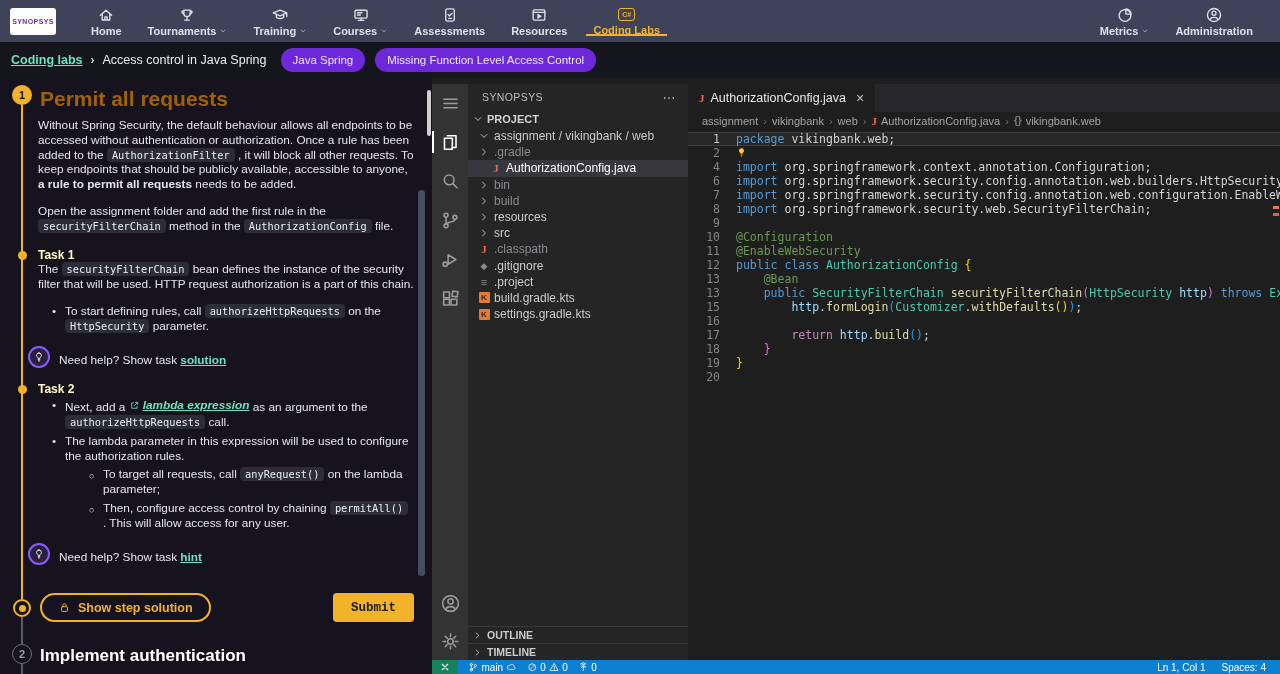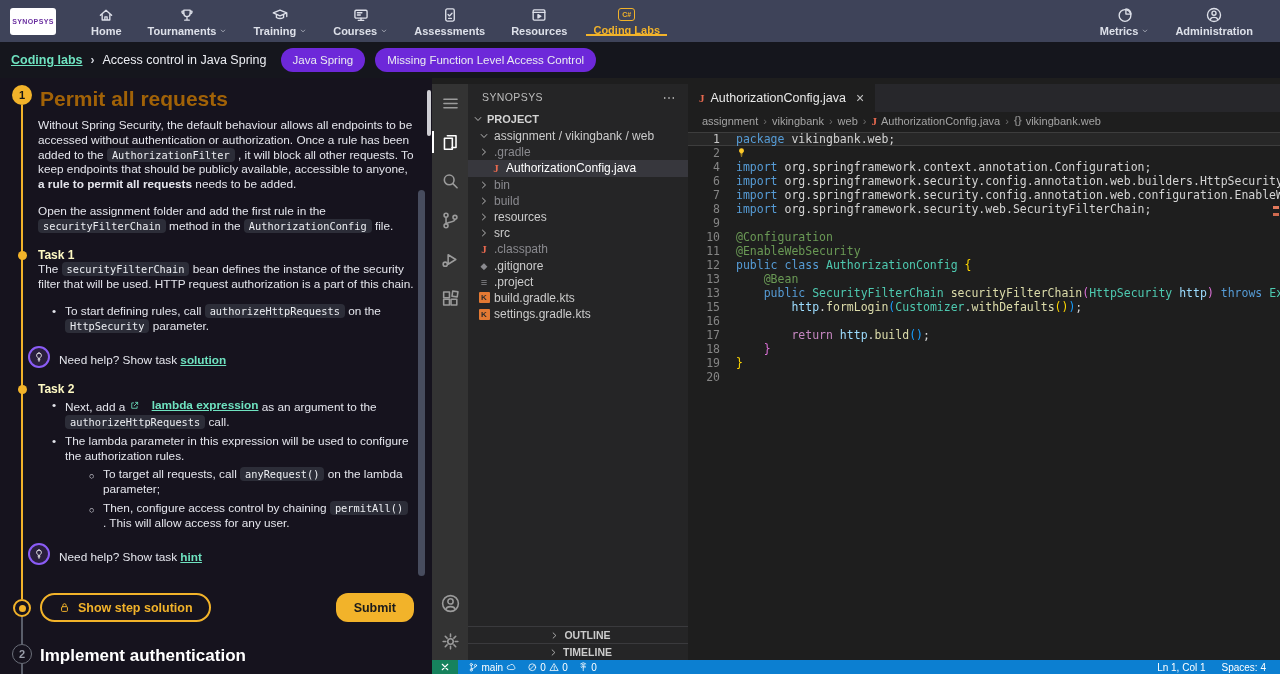--- a/index.html
+++ b/index.html
@@ -53,42 +53,42 @@
   .blocks { position:absolute; left:38px; top:40px; width:376px; color:#e4e5ec;
     font-size:11.8px; line-height:14.8px; }
   .blocks p { margin-bottom:12px; }
   .task-label { position:relative; font-weight:bold; color:#fef9c3; font-size:12px; margin-top:14px; }
   .task-label .tdot { position:absolute; left:-20.5px; top:3px; width:9px; height:9px;
     border-radius:50%; background:var(--accent); }
   .chip { font-family:"DejaVu Sans Mono", monospace; font-size:10.3px; background:#2c2d38;
     color:#eceef2; padding:1px 5px; border-radius:4px; white-space:nowrap; }
   .tlink { color:var(--teal); font-weight:bold; text-decoration:underline; cursor:pointer; }
   .xlink { color:var(--teal); font-weight:bold; text-decoration:underline; cursor:pointer;
-    display:inline-flex; align-items:center; gap:12px; }
+    display:inline-flex; align-items:center; gap:3px;font-style:italic; }
   .xlink .ic { width:11px; height:11px; }
   ul.blist { list-style:none; margin:2px 0 10px 14px; }
   ul.blist > li { position:relative; padding-left:13px; margin-bottom:4px; }
   ul.blist > li::before { content:"•"; position:absolute; left:0; color:#e4e5ec; }
   ul.sublist { list-style:none; margin:4px 0 0 24px; }
   ul.sublist > li { position:relative; padding-left:14px; margin-bottom:4px; }
   ul.sublist > li::before { content:"○"; position:absolute; left:0; font-size:9px; top:2px; color:#e4e5ec; }
   .help-row { display:flex; align-items:flex-end; gap:9px; margin:12px 0 6px -10px; }
   .help-bulb { width:22px; height:22px; border-radius:50%; border:2px solid #8b5cf6;
     background:#2a1f3d; display:flex; align-items:center; justify-content:center; color:#fff; flex:none; }
   .help-bulb .ic { width:12px; height:12px; }
   .btn-row { position:absolute; left:40px; top:515px; width:374px; display:flex;
     justify-content:space-between; align-items:flex-end; }
   .btn-outline { display:flex; align-items:center; gap:7px; height:29px; padding:0 16px;
     background:transparent; border:2px solid var(--accent); border-radius:15px;
     color:var(--accent); font-size:12.5px; font-weight:bold; cursor:pointer;
     font-family:"Liberation Sans", sans-serif; }
   .btn-outline .ic { width:13px; height:13px; }
   .btn-solid { height:29px; padding:0 18px; background:var(--accent); border:none;
-    border-radius:12px; color:#1b1b1b; font-size:12.5px; font-weight:bold; cursor:pointer;
-    font-family:Liberation Sans, sans-serif; }
+    border-radius:4px; color:#1b1b1b; font-size:12.5px; font-weight:bold; cursor:pointer;
+    font-family:Liberation Mono, monospace; }
   .ring { position:absolute; left:13px; top:521px; width:18px; height:18px; border-radius:50%;
     border:2px solid var(--accent); display:flex; align-items:center; justify-content:center; }
   .ring::after { content:""; width:7px; height:7px; border-radius:50%; background:var(--accent); }
   .step2-title { position:absolute; left:40px; top:568px; color:#fff; font-size:17px; font-weight:bold; }
   .sb-light { position:absolute; right:1px; top:12px; width:4px; height:46px;
     background:#cfcfd4; border-radius:2px; }
   .sb-dark { position:absolute; right:7px; top:112px; width:7px; height:386px;
     background:#474c5e; border-radius:4px; }
 
   
@@ -117,21 +117,21 @@
   .tree-row.sel { background:#37373d; color:#fff; }
   .tree-row.child { padding-left:22px; }
   .tree-row .ic { width:12px; height:12px; color:#c5c5c5; flex:none; }
   .fi-java { color:#e8694f; font-weight:bold; font-size:11px; font-family:"Liberation Serif", serif; }
   .fi-kotlin { display:inline-flex; width:11px; height:11px; background:#e37933; color:#2b2b2b;
     font-size:8px; font-weight:bold; align-items:center; justify-content:center; border-radius:1px; }
   .fi-diamond { color:#8a8a8f; font-size:9px; }
   .fi-lines { color:#8a8a8f; font-size:11px; }
   .sb-bottom { position:absolute; left:0; right:0; bottom:0; }
   .sb-sec { height:17px; display:flex; align-items:center; gap:4px; padding-left:4px;
-    border-top:1px solid #3a3a3d; color:#cccccc; font-size:10.5px; font-weight:bold; cursor:pointer;justify-content:center; }
+    border-top:1px solid #3a3a3d; color:#cccccc; font-size:10.5px; font-weight:bold; cursor:pointer; }
   .sb-sec .ic { width:11px; height:11px; color:#c5c5c5; }
 
   .editor { position:absolute; left:256px; right:0; top:6px; bottom:14px; background:#1e1e1e; }
   .tabbar { height:28px; background:#27272b; display:flex; }
   .tab { display:flex; align-items:center; gap:6px; padding:0 11px; background:#1e1e1e;
     color:#e9e9e9; font-size:12.5px; cursor:pointer; }
   .tab-close { color:#c3c3c3; font-size:14px; margin-left:4px; cursor:pointer; }
   .ebreadcrumbs { height:17px; display:flex; align-items:center; gap:5px; padding-left:14px;
     color:#a4a4a4; font-size:11px; }
   .ebc-sep { color:#6d6d6d; font-size:11px; }

